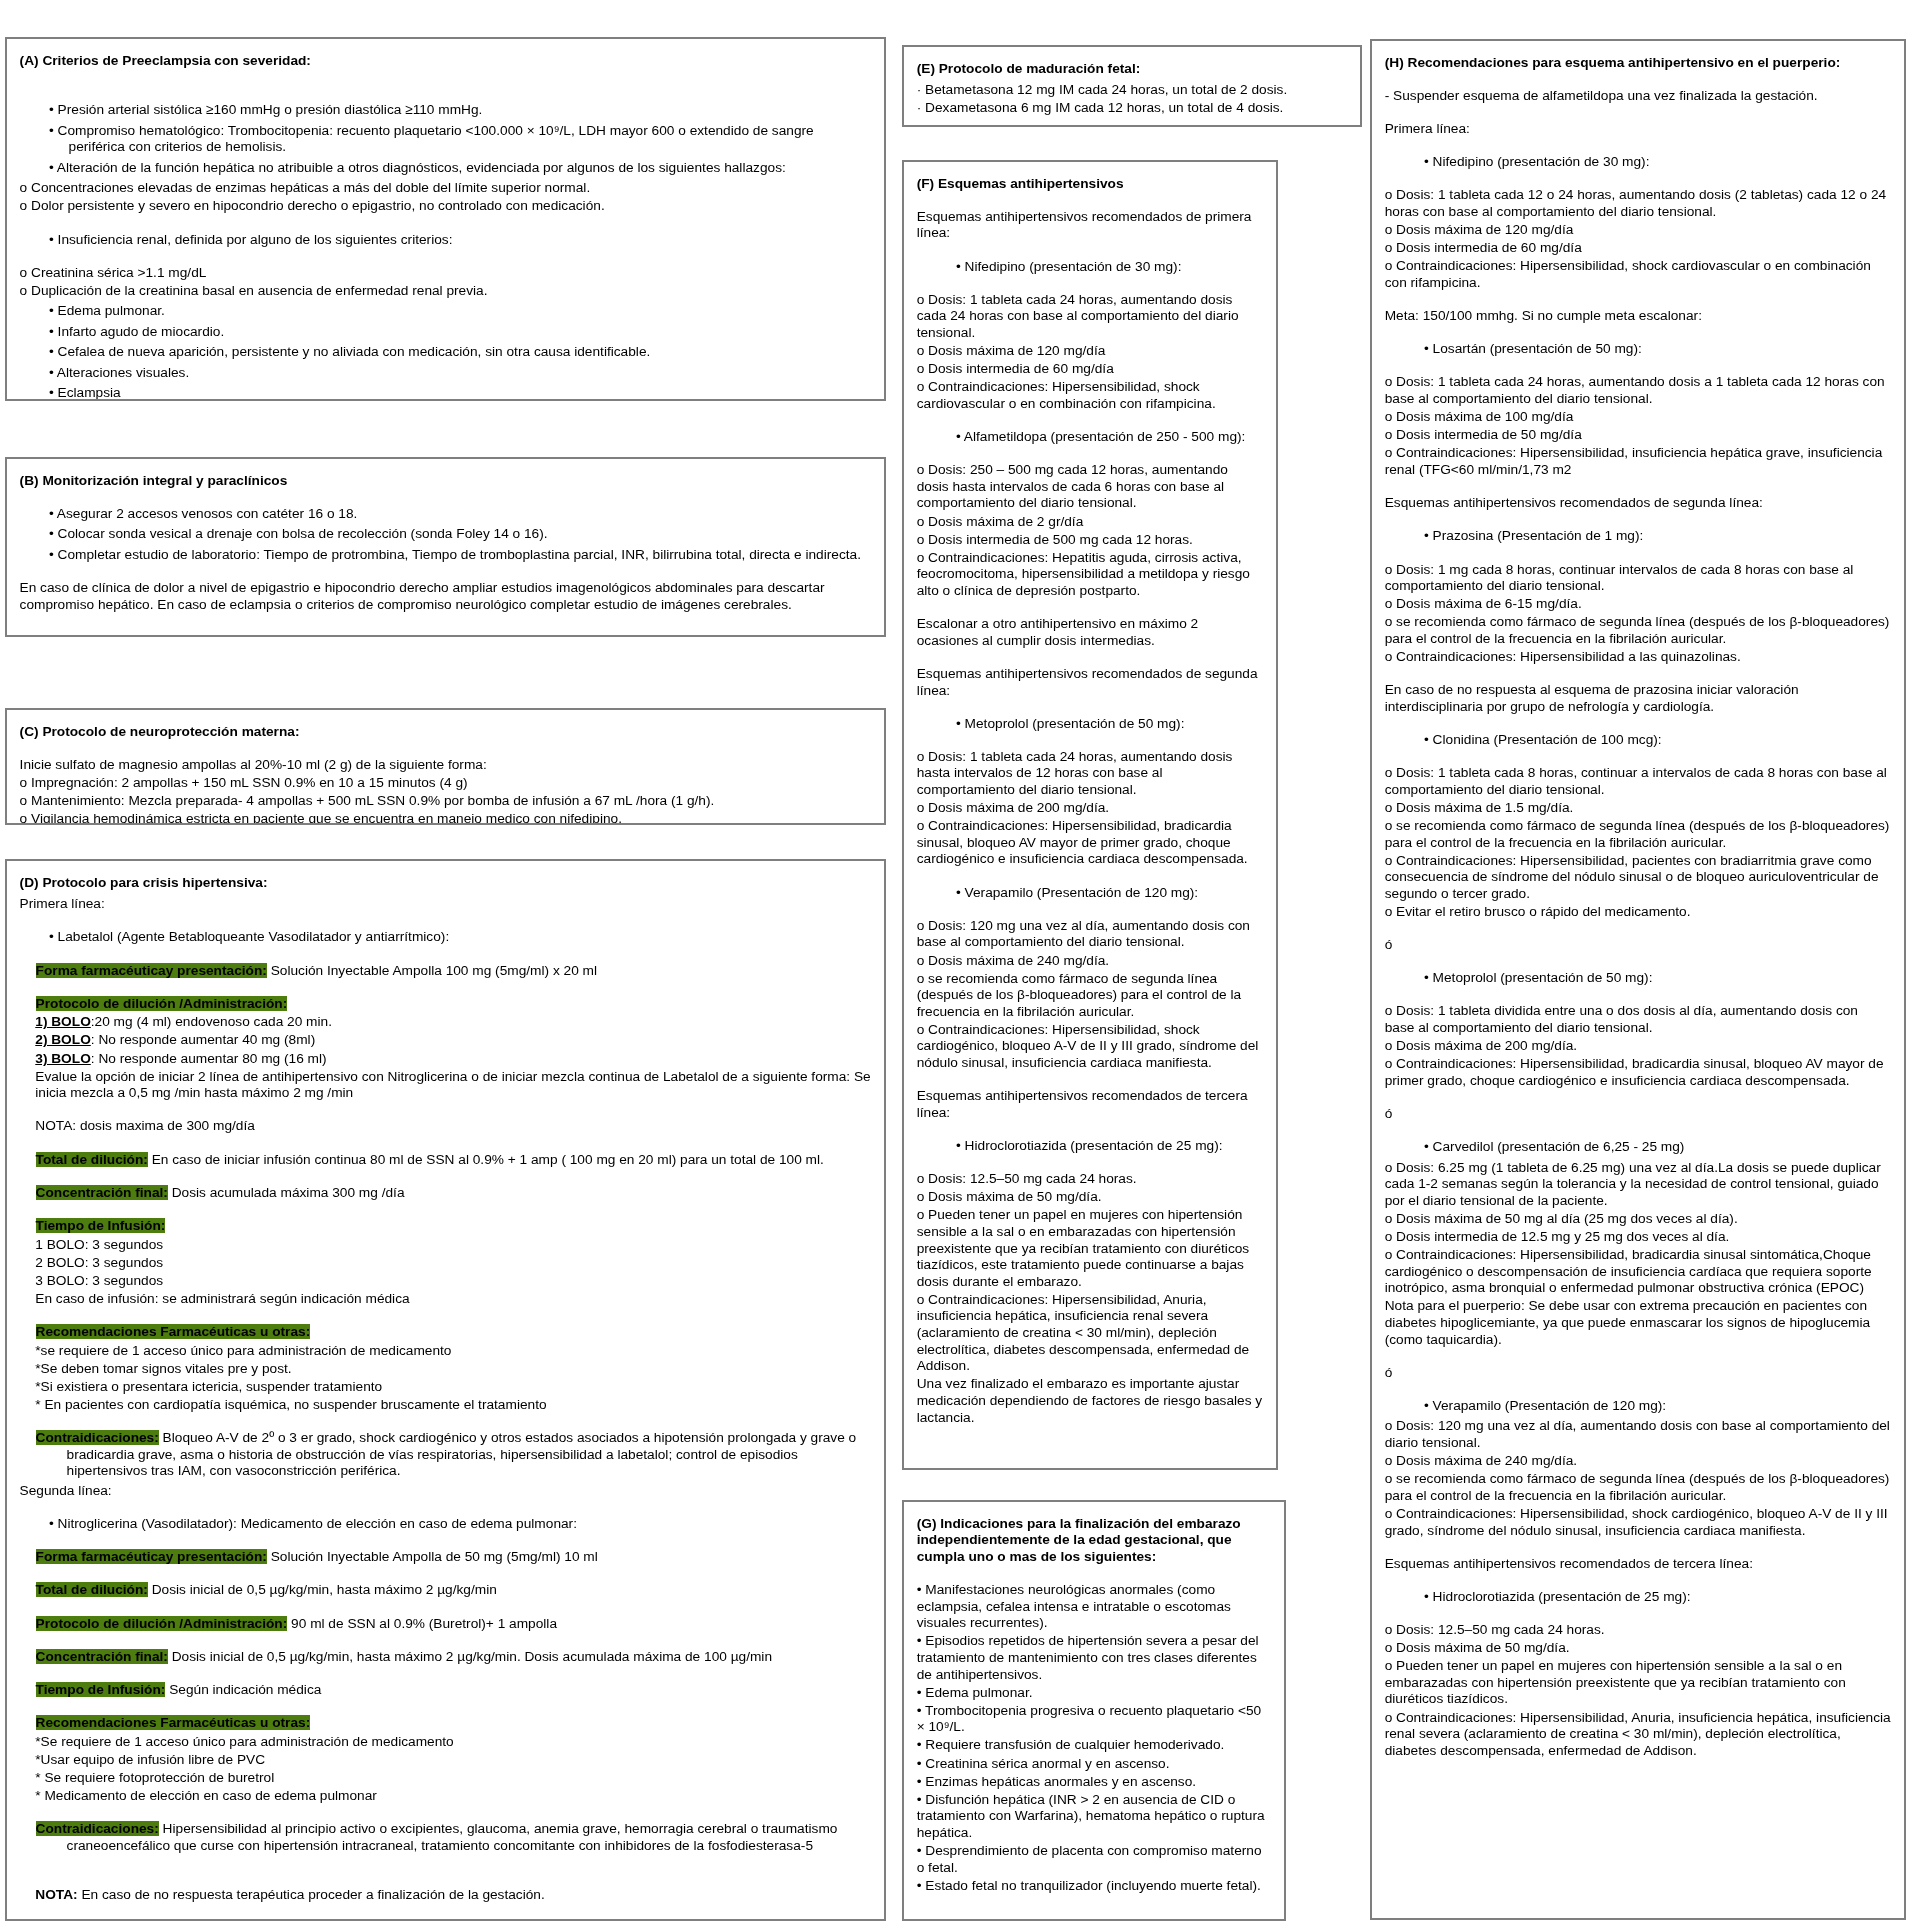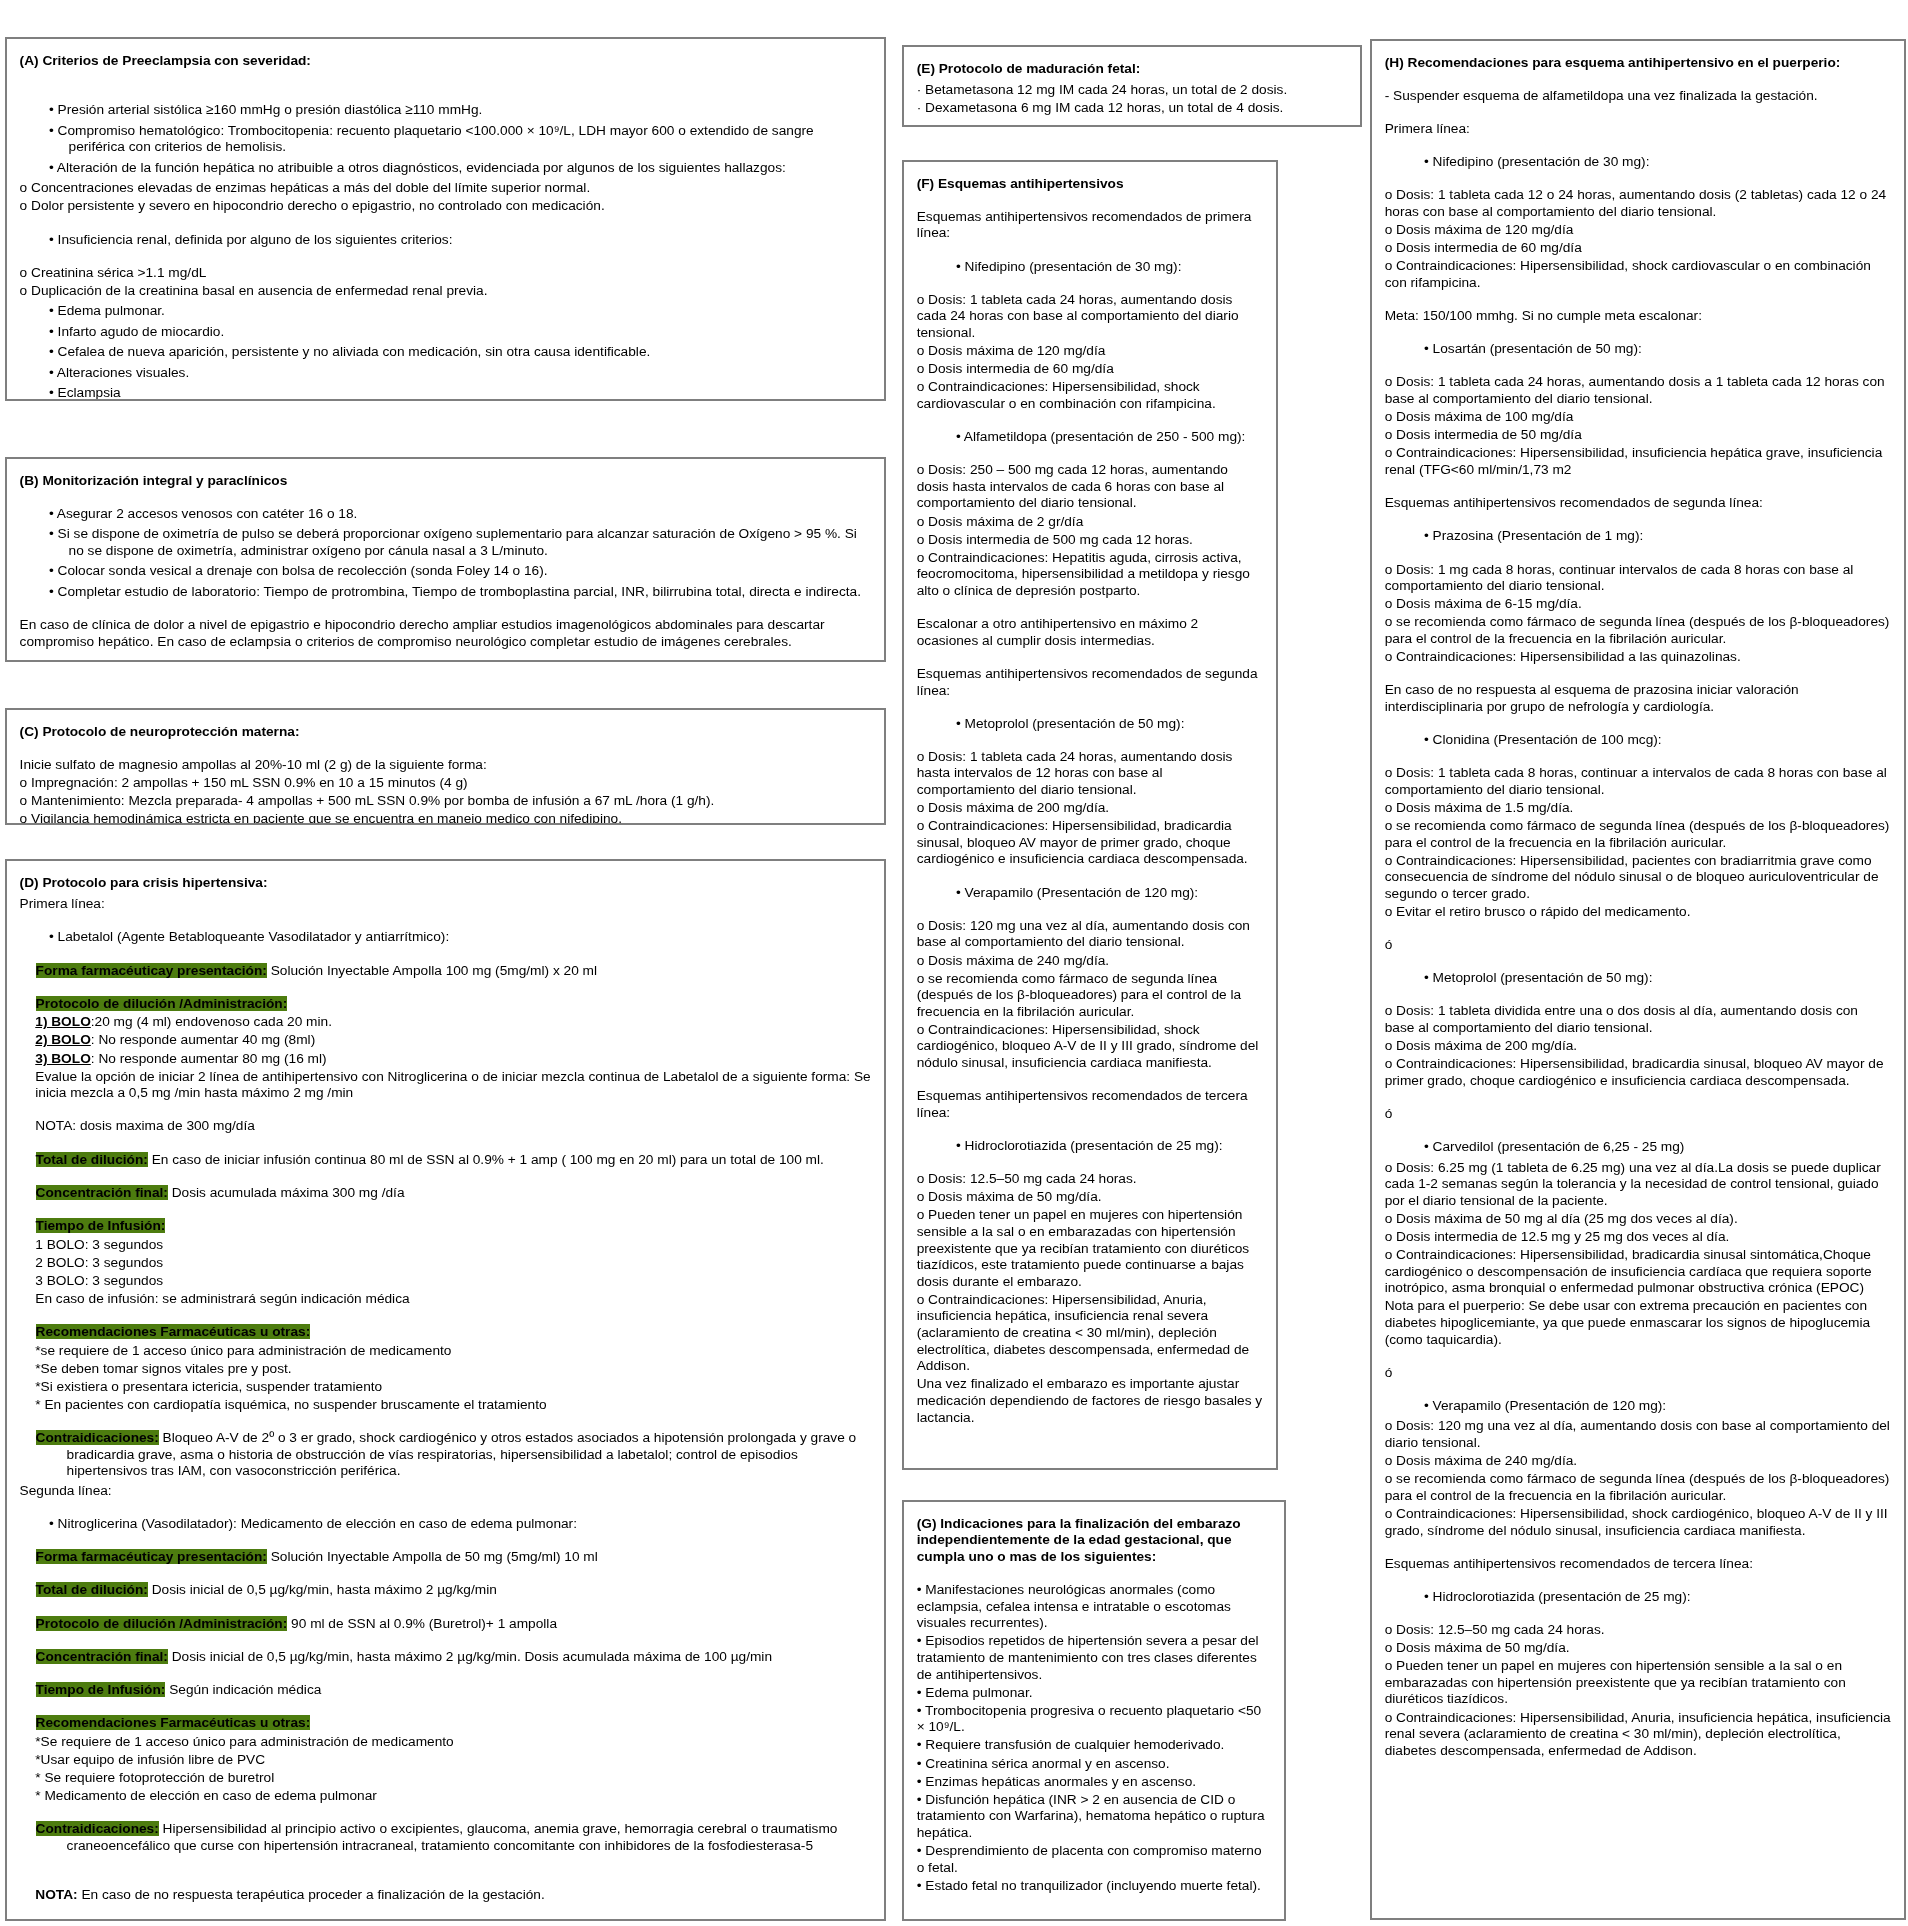--- a/index.html
+++ b/index.html
@@ -17,21 +17,21 @@
   .p1{padding-left:15.7px;}
   .b{padding-left:49px;text-indent:-19.6px;margin:3.9px 0;}
   .b2{padding-left:52px;text-indent:-12.7px;margin:3.9px 0;}
   .hlp{padding-left:47px;text-indent:-31px;margin:2px 0;}
   .hl{font-weight:bold;background:#4d7c0f;}
   .lb{font-weight:bold;}
   .bolo{font-weight:bold;text-decoration:underline;}
   .bolo-line{padding-left:15.7px;}
   
   #box-A{left:4.9px;top:37px;width:881px;height:364px;}
-  #box-B{left:4.9px;top:457px;width:881px;height:205px;}
+  #box-B{left:4.9px;top:457px;width:881px;height:180px;}
   #box-C{left:4.9px;top:708px;width:881px;height:117px;}
   #box-D{left:4.9px;top:859px;width:881px;height:1062px;}
   #box-E{left:902px;top:45px;width:460px;height:82px;}
   #box-F{left:902px;top:160px;width:376px;height:1310px;}
   #box-G{left:902px;top:1500px;width:384px;height:421px;}
   #box-H{left:1370px;top:39px;width:536px;height:1881px;}
 </style>
 </head>
 <body>
 
@@ -47,21 +47,20 @@
     <div class="p">o Duplicación de la creatinina basal en ausencia de enfermedad renal previa.</div>
     <div class="p b">• Edema pulmonar.</div>
     <div class="p b">• Infarto agudo de miocardio.</div>
     <div class="p b">• Cefalea de nueva aparición, persistente y no aliviada con medicación, sin otra causa identificable.</div>
     <div class="p b">• Alteraciones visuales.</div>
     <div class="p b">• Eclampsia</div>
   </div>
 <div class="box" id="box-B">
     <div class="h">(B) Monitorización integral y paraclínicos</div>
     <div class="p b" style="margin-top: 16.6px;">• Asegurar 2 accesos venosos con catéter 16 o 18.</div>
-    <div class="p b">• Si se dispone de oximetría de pulso se deberá proporcionar oxígeno suplementario para alcanzar saturación de Oxígeno &gt; 95 %. Si no se dispone de oximetría, administrar oxígeno por cánula nasal a 3 L/minuto.</div>
     <div class="p b">• Colocar sonda vesical a drenaje con bolsa de recolección (sonda Foley 14 o 16).</div>
     <div class="p b">• Completar estudio de laboratorio: Tiempo de protrombina, Tiempo de tromboplastina parcial, INR, bilirrubina total, directa e indirecta.</div>
     <div class="p" style="margin-top: 16.6px;">En caso de clínica de dolor a nivel de epigastrio e hipocondrio derecho ampliar estudios imagenológicos abdominales para descartar compromiso hepático. En caso de eclampsia o criterios de compromiso neurológico completar estudio de imágenes cerebrales.</div>
   </div>
 <div class="box" id="box-C">
     <div class="h">(C) Protocolo de neuroprotección materna:</div>
     <div class="p" style="margin-top: 16.6px;">Inicie sulfato de magnesio ampollas al 20%-10 ml (2 g) de la siguiente forma:</div>
     <div class="p">o Impregnación:  2 ampollas + 150 mL SSN 0.9% en  10 a 15 minutos (4 g)</div>
     <div class="p">o Mantenimiento: Mezcla preparada- 4 ampollas + 500 mL SSN 0.9% por bomba de infusión a 67 mL /hora (1 g/h).</div>
     <div class="p">o Vigilancia hemodinámica estricta en paciente que se encuentra en manejo medico con nifedipino.</div>

